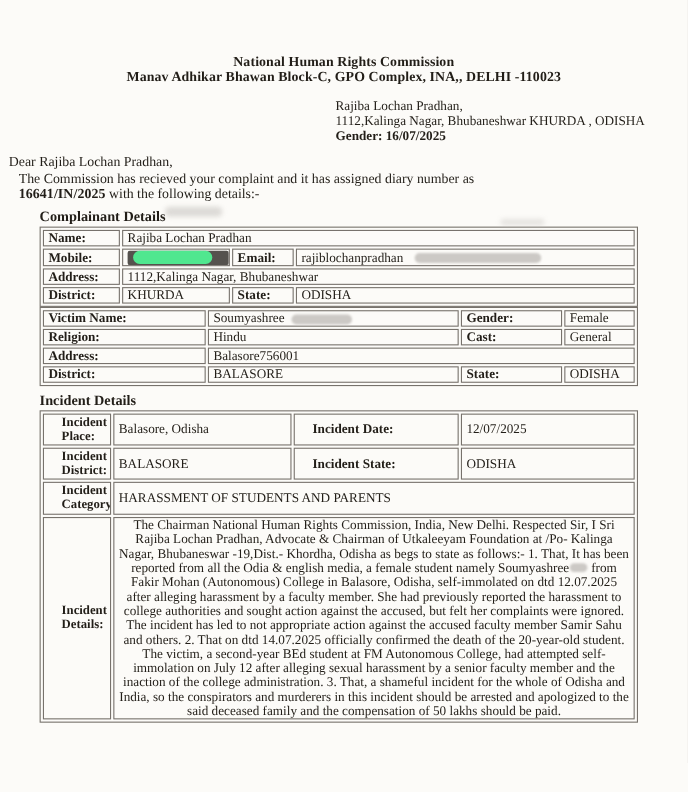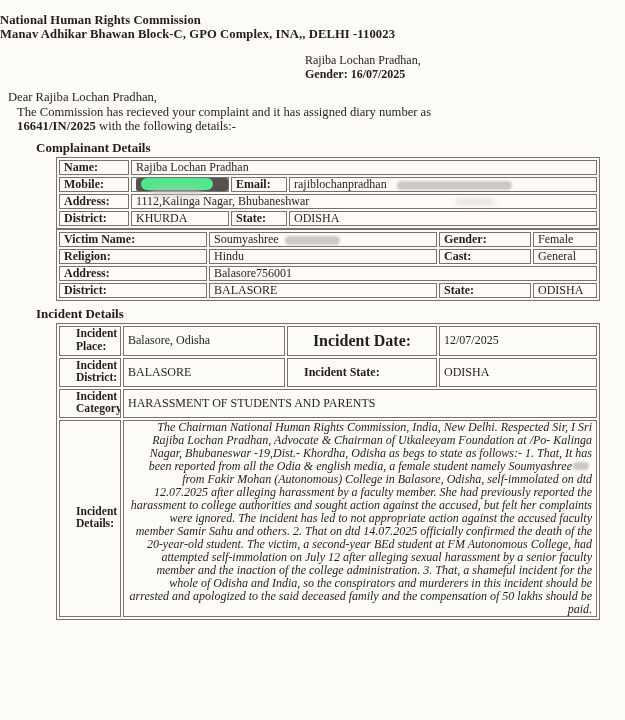--- a/index.html
+++ b/index.html
@@ -12,50 +12,50 @@
   }
   *{box-sizing:border-box;}
   html,body{margin:0;padding:0;}
   body{width:625px;height:720px;background:#e9e7e4;}
   .page{
     position:relative;width:625px;height:720px;overflow:hidden;
     background:var(--page-background);
     color:var(--text);
     font-family:"Liberation Serif","DejaVu Serif",serif;
   }
-  .letterhead{ padding-top:13px; font-weight:bold; font-size:12.6px; line-height:14px; letter-spacing:.1px;}
+  .letterhead{ text-align:center; padding-top:13px; font-weight:bold; font-size:12.6px; line-height:14px; letter-spacing:.1px;margin-top:36px;}
   .addressee{ margin:13px 0 0 305px; font-size:12px; line-height:13.6px;}
   .addressee .dated{font-weight:bold;}
   .salutation{ margin:9px 0 0 8px; font-size:12.6px; line-height:15px;}
   .intro{ margin:0 0 0 17px; font-size:12.6px; line-height:14.2px;}
   .intro b{letter-spacing:.1px;text-align:right;}
   .sec-heading{ margin:7px 0 2px 36px; font-size:13px; font-weight:bold; line-height:14px;}
   .sec-heading.victim{margin-top:3px;}
   .sec-heading.incident{margin-top:6px;}
   table.tbl{
-    margin-left:56px; width:544px; table-layout:fixed;
+    margin-left:36px; width:544px; table-layout:fixed;
     border-collapse:separate; border-spacing:2px;
     border:1px solid var(--table-border);
   }
   table.tbl td{
     border:1px solid var(--table-border);
     padding:0 4px; font-size:12px; line-height:13px;
     height:15px; vertical-align:middle; overflow:hidden; white-space:nowrap;
   }
   td.lbl{font-weight:bold;}
   td.sm{font-size:10.6px;}
   td.sm-lbl{font-weight:bold;font-size:11px;}
   table.inc td{white-space:normal;}
   table.inc td.lbl{font-size:11.6px; line-height:12.6px; padding:1px 16px;}
   table.inc td.court-lbl{font-weight:normal; font-size:11.6px; line-height:12.8px; padding:1px 2px 1px 4px;}
   td.court-val{font-size:11px;}
   td.cat-val{font-size:12px;}
   td.narrative{
     font-size:11.75px; line-height:13.2px; padding:1px 4px 2px 4px;
-    vertical-align:top; white-space:normal; text-align:right;font-style:italic;
+    vertical-align:top; white-space:normal; text-align:center;
   }
   
   .redact-dark{
     display:inline-block; position:relative; width:92px; height:13px;
     background:var(--redaction-dark); border-radius:2px; vertical-align:middle;
     filter:blur(.4px);
   }
   .redact-green{
     position:absolute; left:5px; top:0; width:72px; height:12px;
     background:var(--redaction-green); border-radius:7px;
@@ -82,20 +82,21 @@
 
 <div class="page">
 
   <div class="letterhead">
     <div>National Human Rights Commission</div>
     <div>Manav Adhikar Bhawan Block-C, GPO Complex, INA,, DELHI -110023</div>
   </div>
 
   <div class="addressee">
     <div>Rajiba Lochan Pradhan,</div>
+    <div>1112,Kalinga Nagar, Bhubaneshwar KHURDA , ODISHA</div>
     <div class="dated"><span>Gender:</span>&nbsp;<span>16/07/2025</span></div>
   </div>
 
   <p class="salutation">Dear Rajiba Lochan Pradhan,</p>
 
   <p class="intro">
     <span>The Commission has recieved your complaint and it has assigned diary number as</span><br>
     <b>16641/IN/2025</b><span> with the following details:-</span>
   </p>
 
@@ -169,21 +170,21 @@
     <colgroup>
         <col style="width:62px">
         <col style="width:162px">
         <col style="width:150px">
         <col>
       </colgroup>
     <tbody>
         <tr>
       <td class="lbl">Incident Place:</td>
       <td>Balasore, Odisha</td>
-      <td class="lbl" style="font-size:16px;text-align:center;">Incident Date:</td>
+      <td class="lbl" style="font-size:12px;">Incident Date:</td>
       <td>12/07/2025</td>
     </tr>
     <tr>
       <td class="lbl">Incident District:</td>
       <td class="sm">BALASORE</td>
       <td class="lbl" style="font-size:12px;">Incident State:</td>
       <td>ODISHA</td>
     </tr>
     <tr>
       <td class="lbl">Incident Category:</td>

